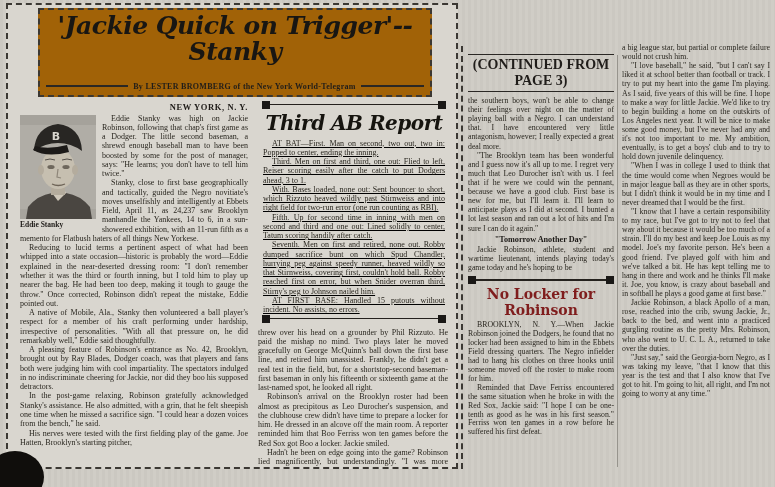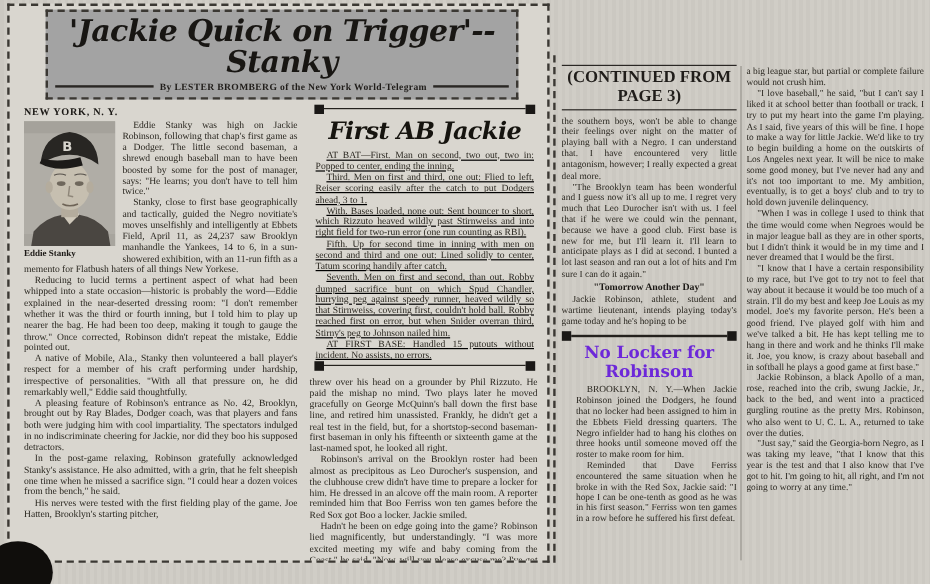--- a/index.html
+++ b/index.html
@@ -9,31 +9,31 @@
     font-family:"Liberation Serif",serif;
     -webkit-font-smoothing:antialiased;
   }
   .scan-bg{position:absolute;inset:0;
     background:
       repeating-linear-gradient(90deg, rgba(0,0,0,.02) 0 3px, rgba(255,255,255,.02) 3px 6px),
       #cfccc5;}
   
   .clip-left{position:absolute;left:6px;top:3px;width:452px;height:466px;
     box-sizing:border-box;border:2px dashed #3b3833;background:#d9d6cf;overflow:hidden;}
-  .headline-box{margin:3px 24px 2px 30px;border:2px dashed #3b3833;padding:3px 6px 4px;background:#a3a3a3;}
+  .headline-box{margin:3px 24px 2px 30px;border:2px dashed #3b3833;padding:3px 6px 4px;background:#a16207;}
   .headline-title{text-align:center;font-family:"DejaVu Serif",serif;font-style:italic;font-weight:bold;
     font-size:25px;line-height:1.05;color:#181613;letter-spacing:-.5px;}
-  .byline{display:flex;align-items:center;margin-top:2px;font-weight:bold;font-size:8px;color:#201d1a;}
+  .byline{display:flex;align-items:center;margin-top:16px;font-weight:bold;font-size:8px;color:#201d1a;}
   .byline::before{content:"";flex:1.3;height:2px;background:#2a2724;margin-right:5px;}
   .byline::after{content:"";flex:1;height:2px;background:#2a2724;margin-left:5px;}
   .byline-text{white-space:nowrap;letter-spacing:.3px;}
   .columns{display:flex;gap:10px;padding:2px 8px 0 12px;}
   .col1{width:228px;overflow:hidden;height:404px;}
   .col2{flex:1;min-width:0;overflow:hidden;height:404px;}
-  .dateline{text-align:left;font-weight:bold;font-size:8.5px;letter-spacing:.6px;margin:1px 0 2px;color:#1c1916;}
+  .dateline{text-align:right;font-weight:bold;font-size:8.5px;letter-spacing:.6px;margin:1px 0 2px;color:#1c1916;}
   .para{font-size:8px;line-height:1.16;text-align:justify;text-indent:9px;margin:0;color:#29261f;}
   .photo{float:left;width:76px;margin:1px 6px 0 0;}
   .photo svg{display:block;width:76px;height:104px;background:#b3b0a9;}
   .photo figcaption{font-weight:bold;font-size:7.5px;margin-top:1px;color:#1c1916;}
   figure{margin:0;}
   
   .ab-box{margin:0 2px 5px 4px;}
   .sq-rule{display:flex;align-items:center;height:8px;}
   .sq-rule i{flex:1;height:1.5px;background:#24211d;}
   .sq-rule::before,.sq-rule::after{content:"";width:8px;height:8px;background:#1a1816;}
@@ -48,23 +48,23 @@
   .right-col1{position:absolute;left:468px;top:50px;width:146px;height:420px;overflow:hidden;}
   .right-title{text-align:center;font-family:"DejaVu Serif",serif;font-weight:bold;font-size:21px;
     line-height:1.22;color:#14120f;letter-spacing:-.5px;}
   .continued{text-align:center;font-weight:bold;font-size:14px;color:#201d1a;
     border-top:1.5px solid #2a2724;border-bottom:1.5px solid #2a2724;padding:2px 0;margin:4px 0;}
   .right-col1 .para,.right-col2 .para{font-size:7.8px;line-height:1.17;}
   .cont-flow p:first-child{text-indent:0;}
   .subhead{text-align:center;font-weight:bold;font-size:8.2px;margin:2px 0 1px;color:#1c1916;}
   .no-locker{margin-top:4px;}
   .no-locker-title{text-align:center;font-weight:bold;font-family:"DejaVu Serif",serif;
-    font-size:14px;margin:2px 0 3px;color:#6d28d9;}
-  .no-locker .para{font-size:7.8px;line-height:1.15;margin-left:12px;}
-  .right-col2{position:absolute;left:622px;top:55px;width:148px;height:414px;overflow:hidden;}
+    font-size:14px;margin:2px 0 3px;color:#7f1d1d;}
+  .no-locker .para{font-size:7.8px;line-height:1.15;}
+  .right-col2{position:absolute;left:622px;top:43px;width:148px;height:414px;overflow:hidden;}
   
   .blob{position:absolute;left:-14px;bottom:-16px;width:58px;height:52px;background:#100e0c;border-radius:50%;}
 </style>
 </head>
 <body>
 
 <div class="scan-bg"></div>
 
 <div class="clip-left">
   <div class="headline-box">
@@ -107,27 +107,27 @@
           <p class="para">A pleasing feature of Robinson's entrance as No. 42, Brooklyn, brought out by Ray Blades, Dodger coach, was that players and fans both were judging him with cool impartiality. The spectators indulged in no indiscriminate cheering for Jackie, nor did they boo his supposed detractors.</p>
           <p class="para">In the post-game relaxing, Robinson gratefully acknowledged Stanky's assistance. He also admitted, with a grin, that he felt sheepish one time when he missed a sacrifice sign. "I could hear a dozen voices from the bench," he said.</p>
           <p class="para">His nerves were tested with the first fielding play of the game. Joe Hatten, Brooklyn's starting pitcher,</p>
         </div>
     </div>
     <div class="col2">
       <div class="ab-box">
         <div class="sq-rule">
             <i></i>
           </div>
-        <div class="ab-title">First AB Jackie</div>
+        <div class="ab-title">Third AB Report</div>
         <div class="ab-flow">
             <p class="para">AT BAT—First. Man on second, two out, two in: Popped to center, ending the inning.</p>
             <p class="para">Third. Men on first and third, one out: Flied to left, Reiser scoring easily after the catch to put Dodgers ahead, 3 to 1.</p>
             <p class="para">With. Bases loaded, none out: Sent bouncer to short, which Rizzuto heaved wildly past Stirnweiss and into right field for two-run error (one run counting as RBI).</p>
             <p class="para">Fifth. Up for second time in inning with men on second and third and one out: Lined solidly to center, Tatum scoring handily after catch.</p>
-            <p class="para">Seventh. Men on first and second, than out. Robby dumped sacrifice bunt on which Spud Chandler, hurrying peg against speedy runner, heaved wildly so that Stirnweiss, covering first, couldn't hold ball. Robby reached first on error, but when Snider overran third, Stirny's peg to Johnson nailed him.</p>
+            <p class="para">Seventh. Men on first and retired, none out. Robby dumped sacrifice bunt on which Spud Chandler, hurrying peg against speedy runner, heaved wildly so that Stirnweiss, covering first, couldn't hold ball. Robby reached first on error, but when Snider overran third, Stirny's peg to Johnson nailed him.</p>
             <p class="para">AT FIRST BASE: Handled 15 putouts without incident. No assists, no errors.</p>
           </div>
         <div class="sq-rule">
             <i></i>
           </div>
       </div>
       <div class="after-box">
           <p class="para">threw over his head on a grounder by Phil Rizzuto. He paid the mishap no mind. Two plays later he moved gracefully on George McQuinn's ball down the first base line, and retired him unassisted. Frankly, he didn't get a real test in the field, but, for a shortstop-second baseman-first baseman in only his fifteenth or sixteenth game at the last-named spot, he looked all right.</p>
           <p class="para">Robinson's arrival on the Brooklyn roster had been almost as precipitous as Leo Durocher's suspension, and the clubhouse crew didn't have time to prepare a locker for him. He dressed in an alcove off the main room. A reporter reminded him that Boo Ferriss won ten games before the Red Sox got Boo a locker. Jackie smiled.</p>
           <p class="para">Hadn't he been on edge going into the game? Robinson lied magnificently, but understandingly. "I was more excited meeting my wife and baby coming from the Coast," he said. "Now, will you please excuse me? I've got to go up to the hotel. Junior has a cold."</p>

